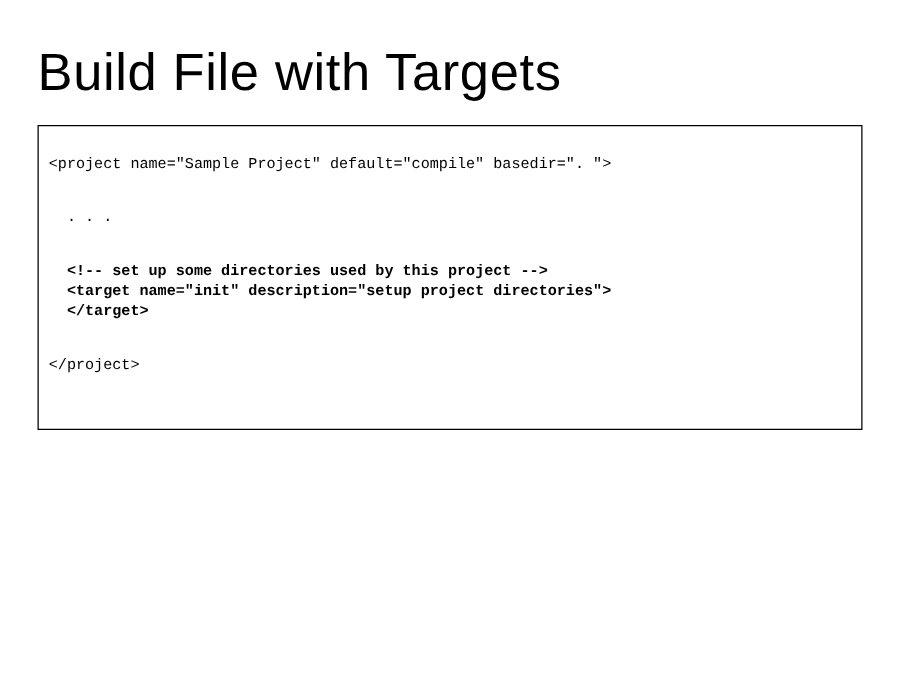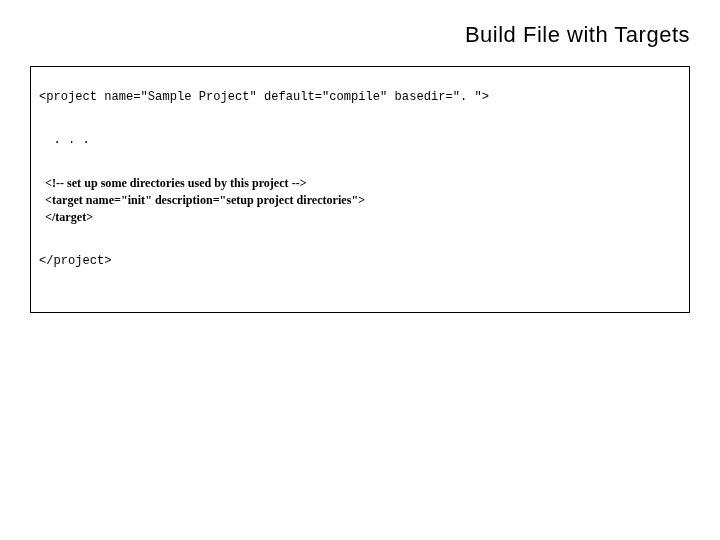--- a/index.html
+++ b/index.html
@@ -11,42 +11,42 @@
     font-family: Arial, Helvetica, sans-serif;
     color: #000;
   }
   .slide {
     width: 720px;
     height: 540px;
     box-sizing: border-box;
     padding: 18px 30px 20px 30px;
   }
   .title {
-    font-size: 22px;
+    font-size: 42px;
     font-weight: 400;
-    text-align: right;
-    margin: 4px 0 18px 0;
+    text-align: left;
+    margin: 16px 0 18px 0;
     letter-spacing: 0.5px;
   }
   .codebox {
     border: 1px solid #000;
     padding: 6px 8px 8px 8px;
     font-family: "Courier New", Courier, monospace;
     font-size: 12.1px;
     line-height: 1.35;
     white-space: pre-wrap;
     word-wrap: break-word;
   }
   .codebox .block {
     margin-bottom: 10px;
   }
   .codebox .block:last-child {
     margin-bottom: 2px;
   }
-  .b { font-weight: bold; font-family: Liberation Serif, serif; }
+  .b { font-weight: bold; }
 </style>
 </head>
 <body>
 
 <div class="slide">
   <h1 class="title">Build File with Targets</h1>
 
   <div class="codebox">
 <div class="block"><span>&lt;project name="Sample Project" default="compile" basedir=". "&gt;</span></div>
 <div class="block"><span>  . . .</span></div>

